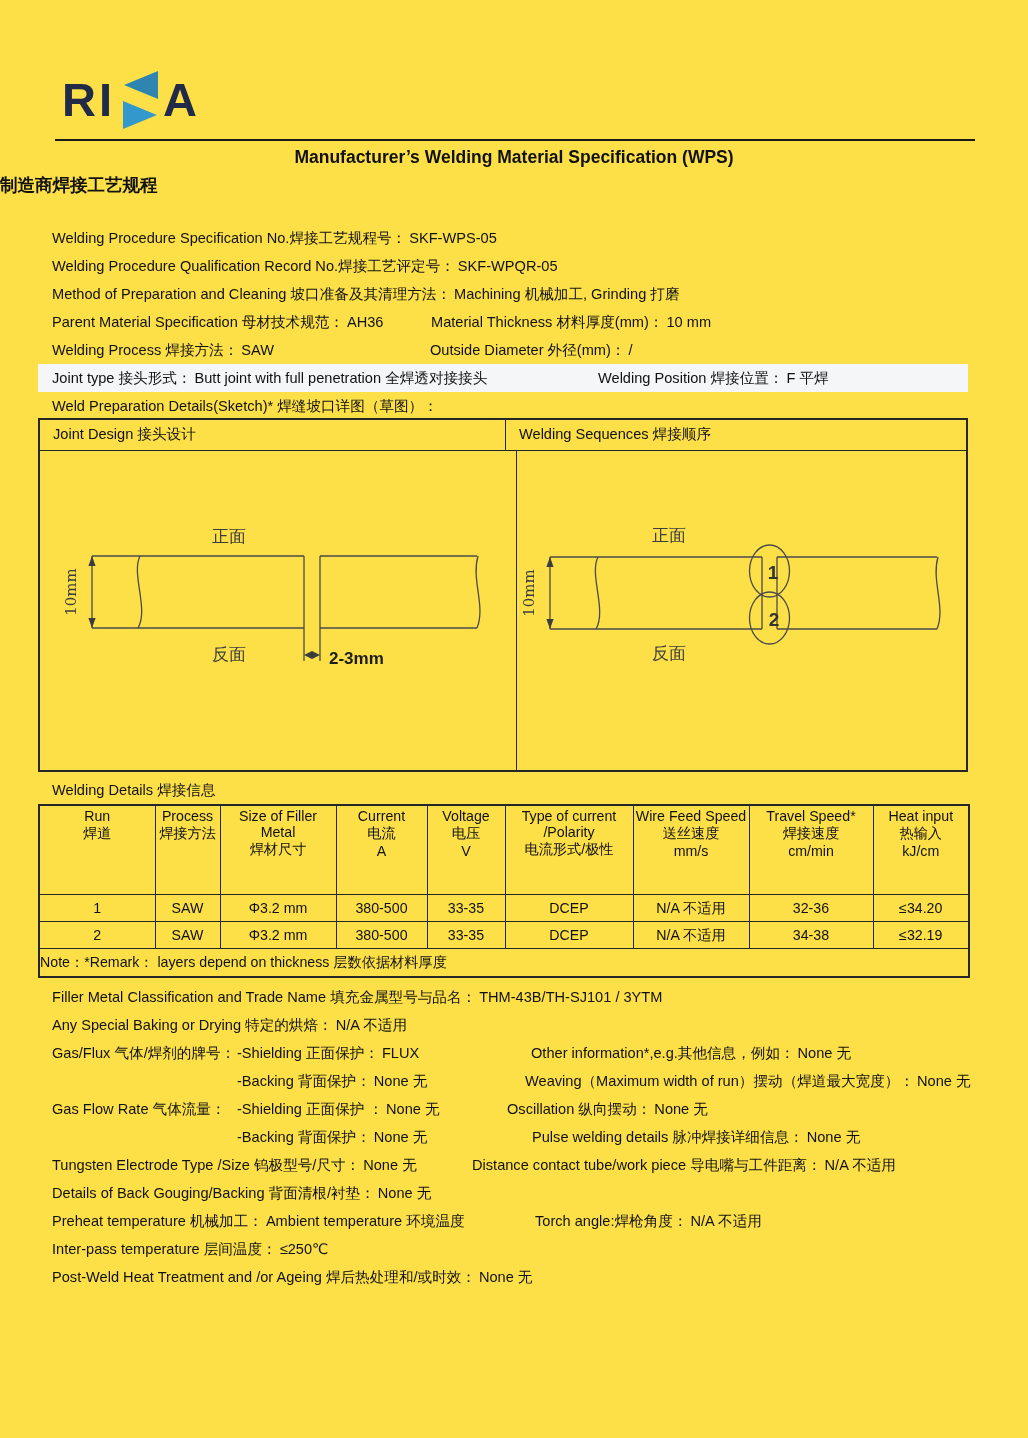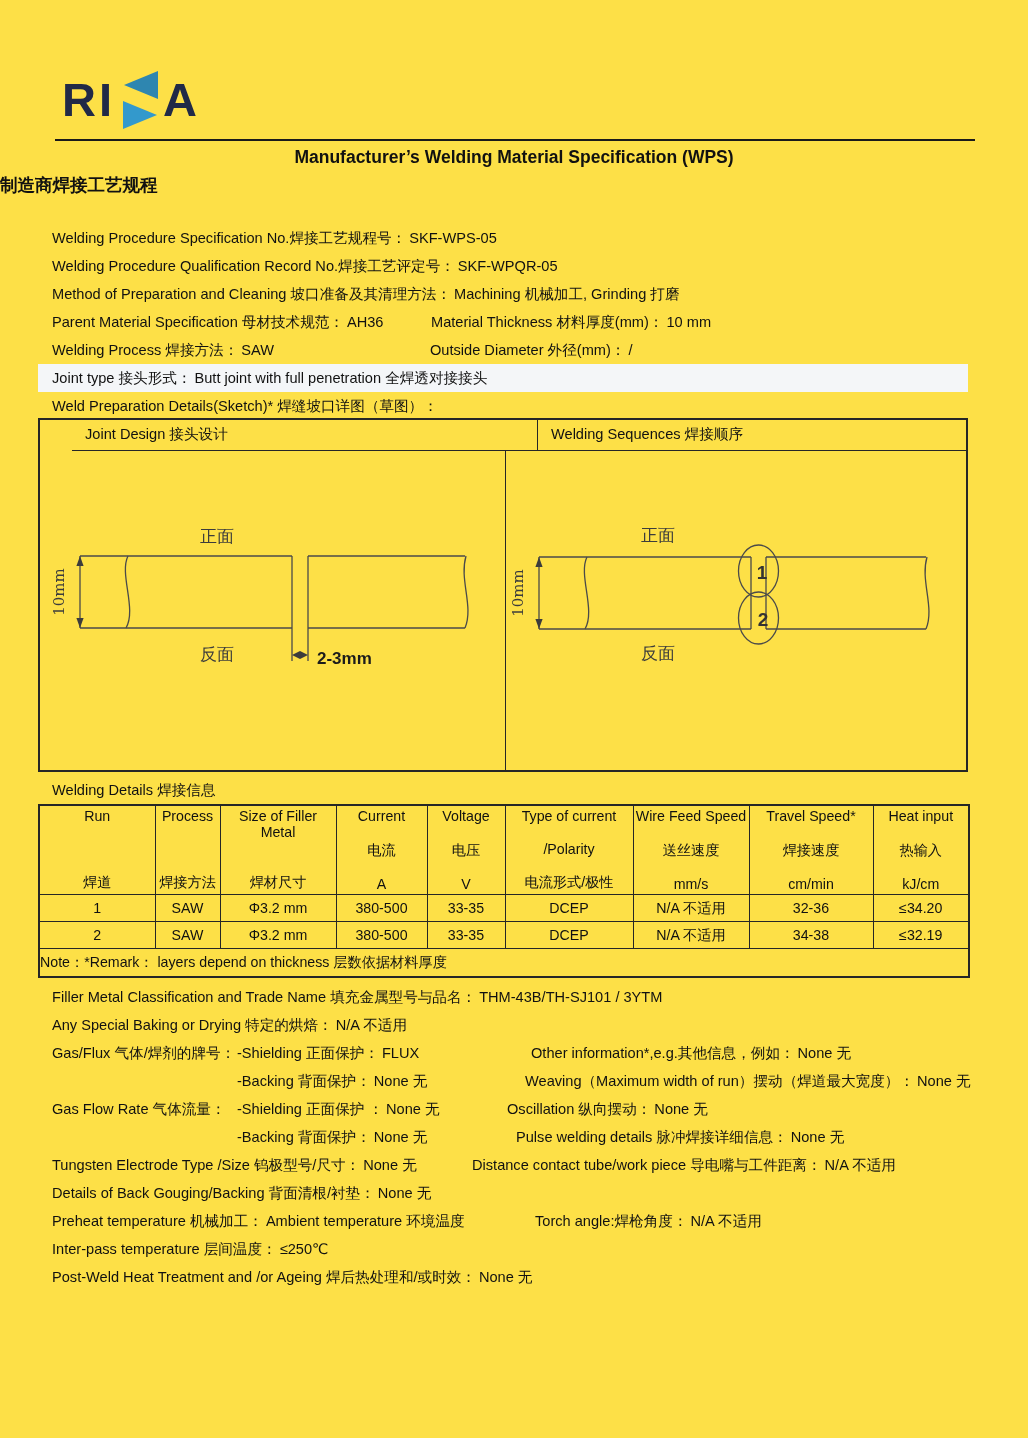--- a/index.html
+++ b/index.html
@@ -26,35 +26,35 @@
   .hdr-fields { top:224px; }
   .det-fields { top:983px; }
   .frow { position:relative; height:28px; line-height:28px; font-size:14.6px; padding-left:52px; white-space:nowrap; }
   .frow .val { margin-left:3px; }
   .frow .mid { position:absolute; top:0; left:237px; }
   .frow .col2 { position:absolute; top:0; }
   .frow.shaded { background:#f4f6f8; margin-left:38px; width:930px; padding-left:14px; box-sizing:border-box; }
   
   .sketch-box { position:absolute; top:418px; left:38px; width:930px; height:354px;
                 border:2px solid #262626; box-sizing:border-box; }
-  .sketch-head { display:flex; height:30px; border-bottom:1px solid #262626; font-size:14.6px;margin-left:32px; }
+  .sketch-head { display:flex; height:30px; border-bottom:1px solid #262626; font-size:14.6px; }
   .sketch-head .cell { line-height:29px; padding-left:13px; box-sizing:border-box; }
   .sketch-head .cell.left { width:466px; border-right:1px solid #262626; }
-  .sketch-body { display:flex; height:320px; }
+  .sketch-body { display:flex; height:320px;padding-left:12px; }
   .sketch-body .cell { box-sizing:border-box; }
   .sketch-body .cell.left { width:466px; border-right:1px solid #262626; }
   .sketch-body .cell.right { width:460px; }
   
   .wd-label { position:absolute; top:781px; left:52px; font-size:14.6px;text-align:right; }
   .wd-table { position:absolute; top:804px; left:38px; width:930px;
               border-collapse:collapse; table-layout:fixed; font-size:14.2px; }
   .wd-table th, .wd-table td { border:1px solid #262626; text-align:center; font-weight:normal; padding:0; }
   .wd-table { border:2px solid #262626; }
   .wd-table thead th { height:88px; vertical-align:middle; }
-  .wd-table thead .hcell { display:flex; flex-direction:column; justify-content:space-between;
+  .wd-table thead .hcell { display:flex; flex-direction:column; justify-content:flex-start;
                            height:84px; padding:2px 0; }
   .wd-table tbody td { height:26px; }
   .wd-table .note-cell { text-align:left; padding-left:0; height:27px; }
   
   .sk-cn { font-size:17px; fill:#3c3c3c; }
   .sk-dim { font-size:15px; fill:#3c3c3c; font-family:"DejaVu Serif",serif; }
   .sk-gap { font-size:17px; font-weight:bold; fill:#1c1c1c; }
   .sk-num { font-size:19px; font-weight:bold; fill:#333; }
 </style>
 </head>
@@ -88,20 +88,21 @@
     <div class="frow">
       <span>Parent Material Specification 母材技术规范：</span><span class="val">AH36</span>
       <span class="col2" style="left:431px;"><span>Material Thickness 材料厚度(mm)：</span><span class="val">10 mm</span></span>
     </div>
     <div class="frow">
       <span>Welding Process 焊接方法：</span><span class="val">SAW</span>
       <span class="col2" style="left:430px;"><span>Outside Diameter 外径(mm)：</span><span class="val">/</span></span>
     </div>
     <div class="frow shaded">
       <span>Joint type 接头形式：</span><span class="val">Butt joint with full penetration 全焊透对接接头</span>
+      <span class="col2" style="left:560px;"><span>Welding Position 焊接位置：</span><span class="val">F  平焊</span></span>
     </div>
     <div class="frow">
       <span>Weld Preparation Details(Sketch)* 焊缝坡口详图（草图）：</span>
     </div>
   </div>
 
   <div class="sketch-box">
     <div class="sketch-head">
       <div class="cell left">Joint Design 接头设计</div>
       <div class="cell right">Welding Sequences 焊接顺序</div>
@@ -283,21 +284,21 @@
       <span class="mid"><span>-Backing 背面保护：</span><span class="val">None 无</span></span>
       <span class="col2" style="left:525px;"><span>Weaving（Maximum width of run）摆动（焊道最大宽度）：</span><span class="val">None 无</span></span>
     </div>
     <div class="frow">
       <span>Gas Flow Rate 气体流量：</span>
       <span class="mid"><span>-Shielding 正面保护 ：</span><span class="val">None 无</span></span>
       <span class="col2" style="left:507px;"><span>Oscillation 纵向摆动：</span><span class="val">None 无</span></span>
     </div>
     <div class="frow">
       <span class="mid"><span>-Backing 背面保护：</span><span class="val">None 无</span></span>
-      <span class="col2" style="left:516px;"><span>Pulse welding details 脉冲焊接详细信息：</span><span class="val">None 无</span></span>
+      <span class="col2" style="left:532px;"><span>Pulse welding details 脉冲焊接详细信息：</span><span class="val">None 无</span></span>
     </div>
     <div class="frow">
       <span>Tungsten Electrode Type /Size 钨极型号/尺寸：</span><span class="val">None 无</span>
       <span class="col2" style="left:472px;"><span>Distance contact tube/work piece 导电嘴与工件距离：</span><span class="val">N/A 不适用</span></span>
     </div>
     <div class="frow">
       <span>Details of Back Gouging/Backing  背面清根/衬垫：</span><span class="val">None 无</span>
     </div>
     <div class="frow">
       <span>Preheat temperature  机械加工：</span><span class="val">Ambient temperature 环境温度</span>

